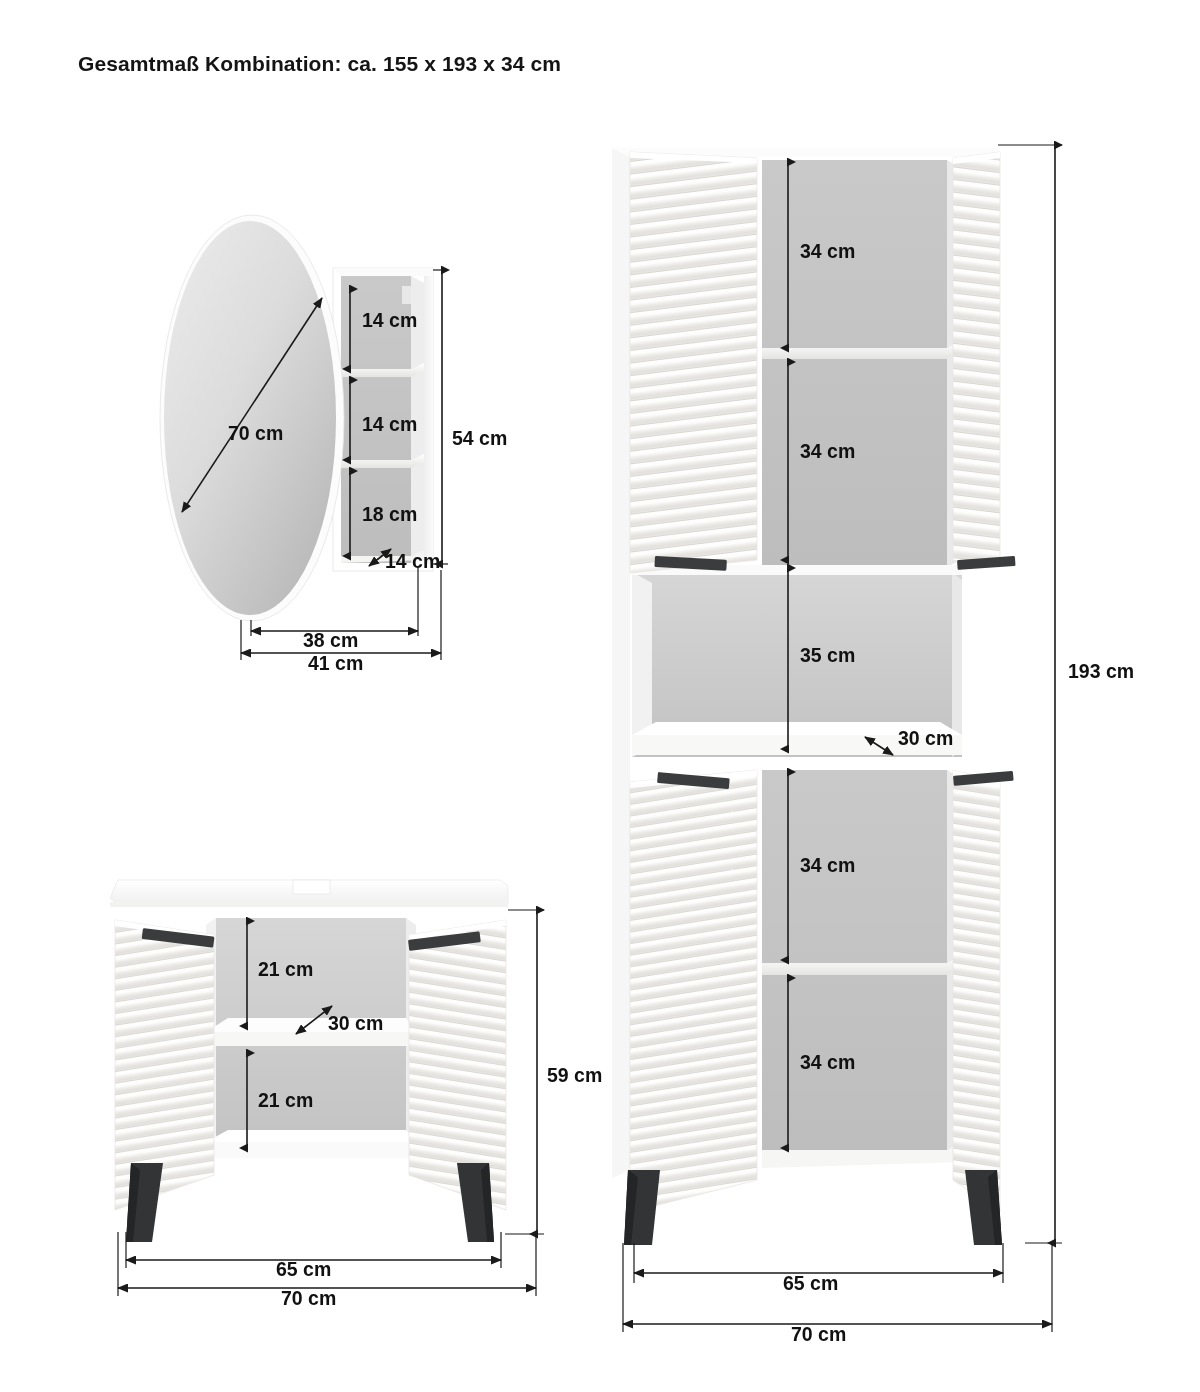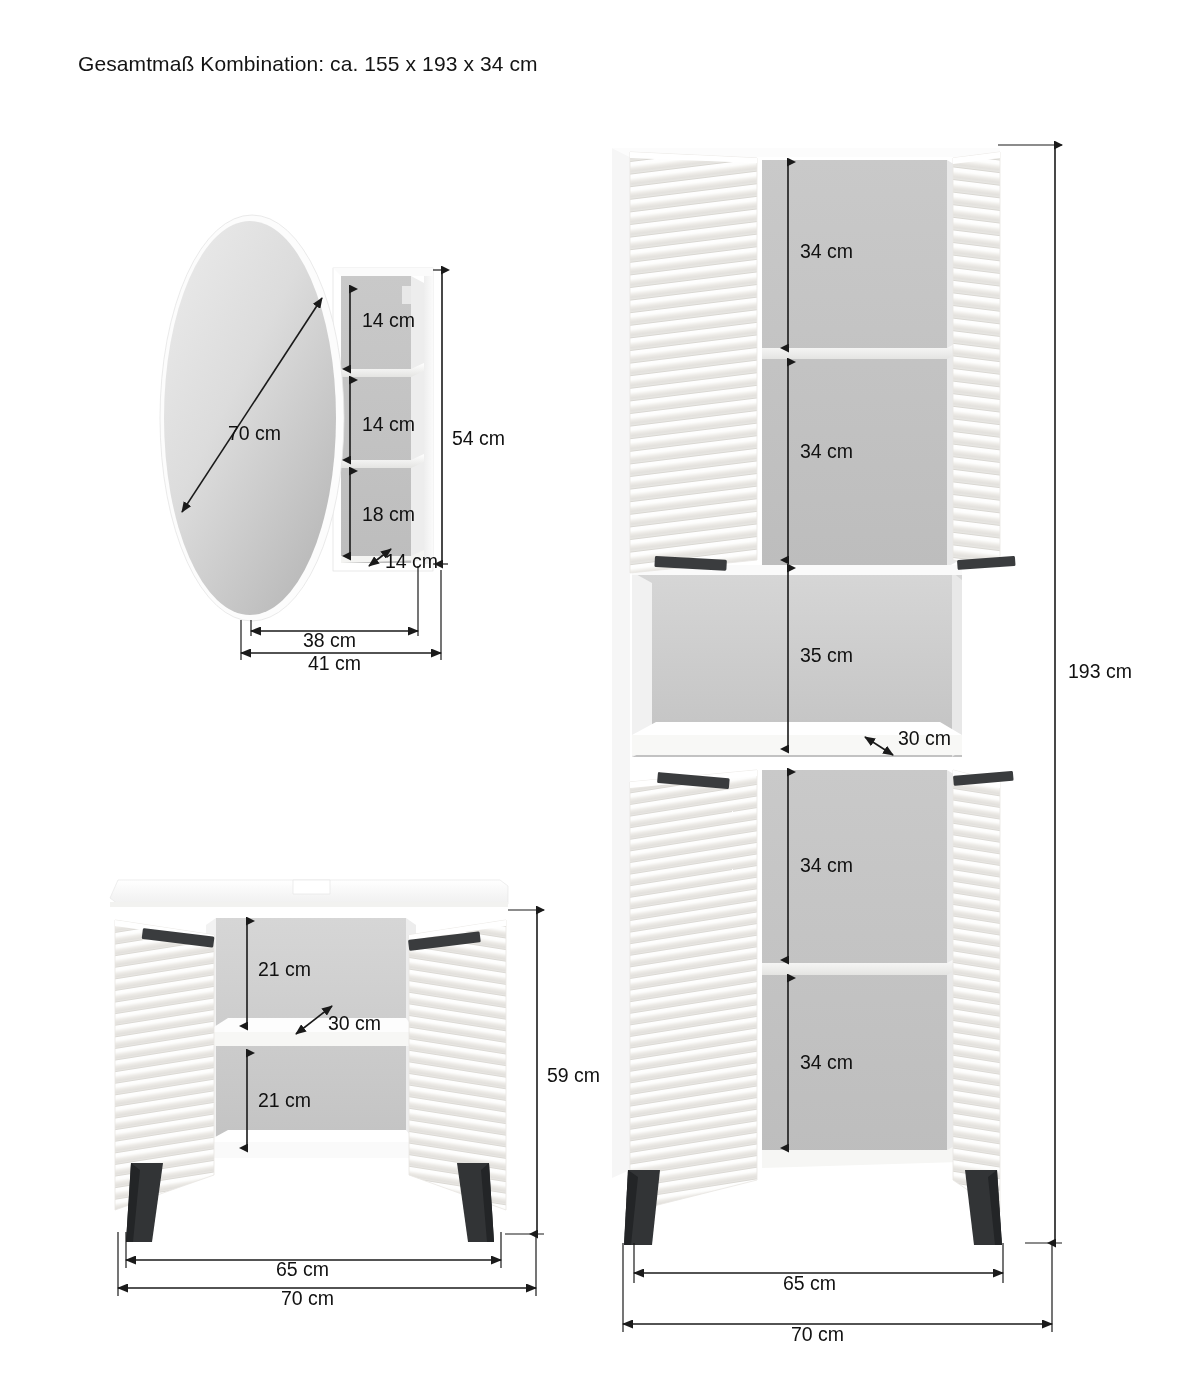--- a/index.html
+++ b/index.html
@@ -4,21 +4,21 @@
 <style>
   html,body{margin:0;padding:0;}
   body{
     width:1200px;height:1392px;
     background:#ffffff;
     font-family:"Liberation Sans", sans-serif;
     color:#1a1a1a;
     position:relative;
     overflow:hidden;
   }
-  .stage{position:absolute;left:0;top:0;width:1051px;height:1392px;}
+  .stage{position:absolute;left:0;top:0;width:1051px;height:1392px;font-weight:bold;}
   #title{
     position:absolute;left:78px;top:52px;
     font-size:21px;letter-spacing:0.1px;color:#141414;
     white-space:nowrap;
   }
   svg.layer{position:absolute;left:0;top:0;width:1200px;height:1392px;overflow:visible;}
   .dimtxt{
     font-family:"Liberation Sans", sans-serif;
     font-size:19.5px;fill:#111111;
   }

